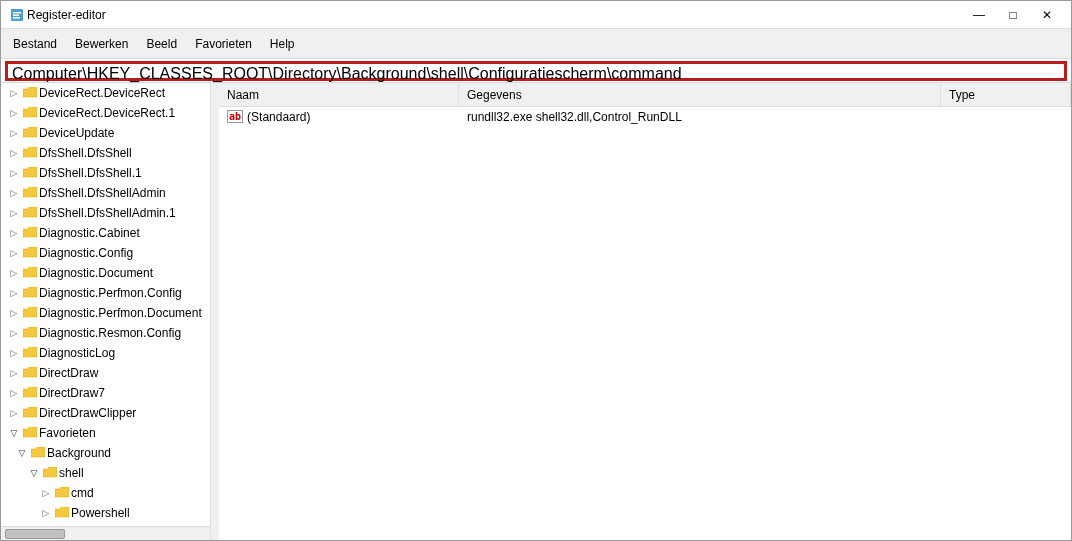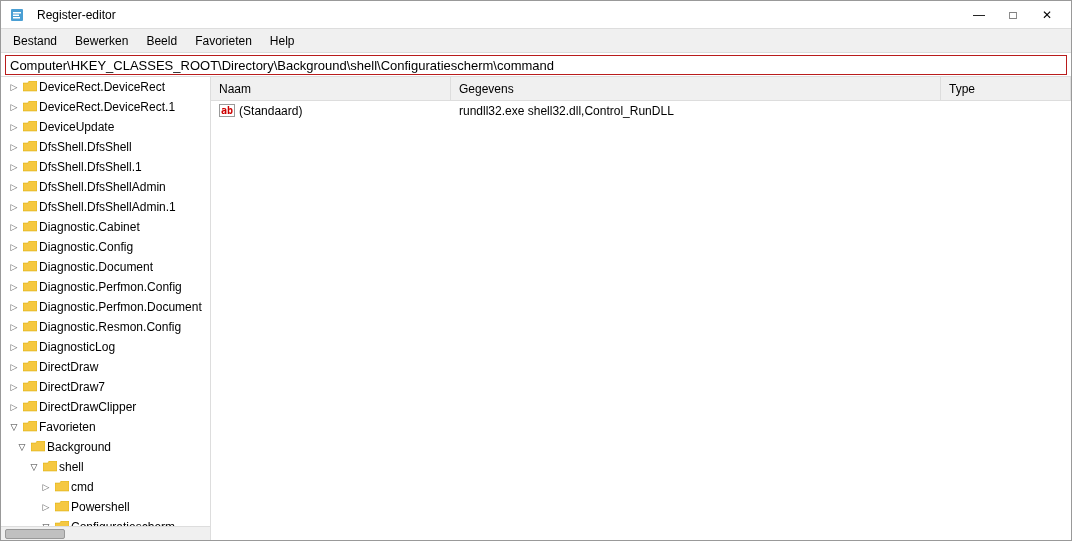--- a/index.html
+++ b/index.html
@@ -25,21 +25,21 @@
       align-items: center;
       justify-content: space-between;
       padding: 4px 8px;
       border-bottom: 1px solid #ddd;
       height: 28px;
       user-select: none;
     }
     .title-bar-left {
       display: flex;
       align-items: center;
-      gap: 12px;
+      gap: 2px;
     }
     .title-bar-icon {
       width: 16px;
       height: 16px;
     }
     .title-bar-text {
       font-size: 12px;
       color: #000;
     }
     .title-bar-controls {
@@ -57,43 +57,43 @@
       align-items: center;
       justify-content: center;
       color: #000;
     }
     .menu-bar {
       display: flex;
       align-items: center;
       padding: 9px 4px;
       border-bottom: 1px solid #ddd;
       background: #f0f0f0;
-      height: 24px;
+      height: 30px;
       gap: 2px;
     }
     .menu-item {
       padding: 2px 8px;
       cursor: pointer;
       font-size: 12px;
       border-radius: 2px;
     }
     .address-bar {
       display: flex;
       align-items: center;
       padding: 2px 4px;
       border-bottom: 1px solid #ddd;
       background: #fff;
       height: 24px;
     }
     .address-text {
-      font-size: 13px;
+      font-size: 16px;
       color: #000;
       padding: 1px 4px;
       flex: 1;
-      border: 1px solid #b91c1c;
+      border: 3px solid #b91c1c;
       height: 20px;
       line-height: 18px;
       background: #fff;
     }
     .main-content {
       display: flex;
       flex: 1;
       overflow: hidden;
     }
     .left-panel {
@@ -150,20 +150,21 @@
       border: 1px solid #999;
       border-radius: 2px;
       margin-left: 2px;
     }
     .right-panel {
       flex: 1;
       background: #fff;
       display: flex;
       flex-direction: column;
       overflow: hidden;
+      margin-left: 8px;
     }
     .table-header {
       display: flex;
       border-bottom: 1px solid #ddd;
       background: #f0f0f0;
       height: 24px;
     }
     .col-header {
       padding: 4px 8px;
       font-size: 12px;

